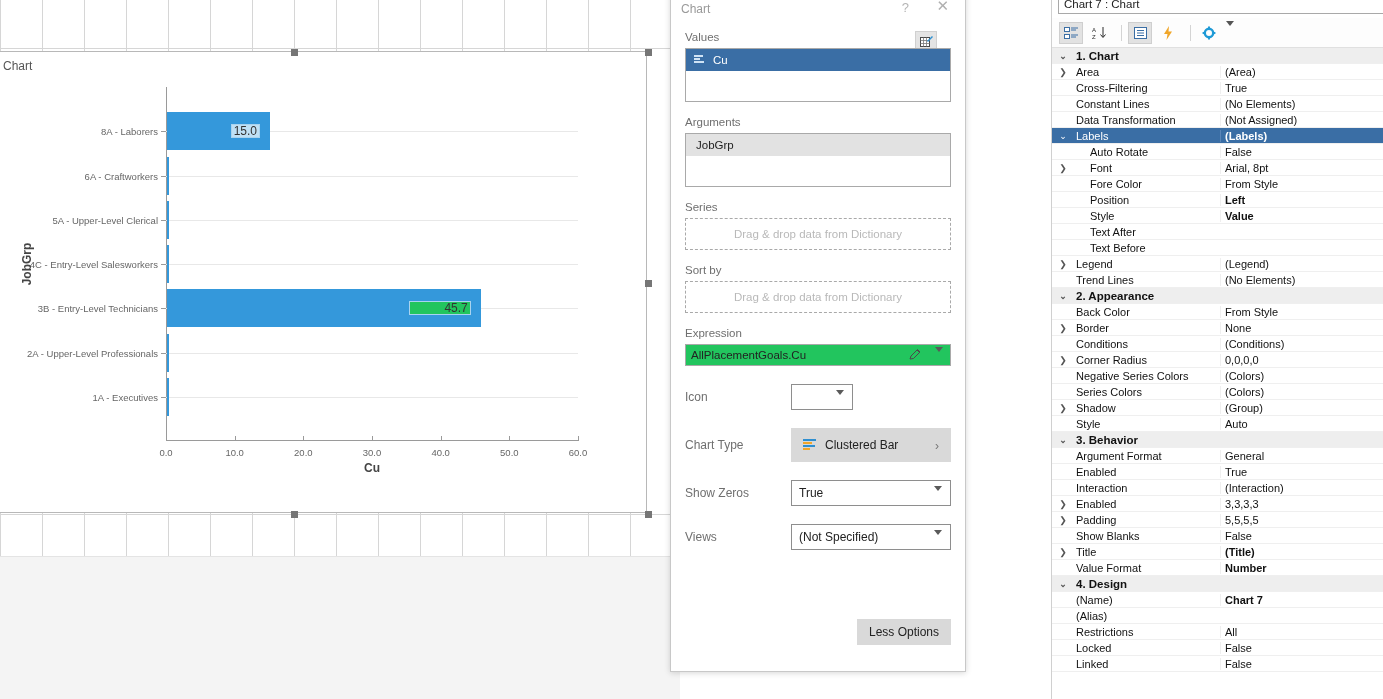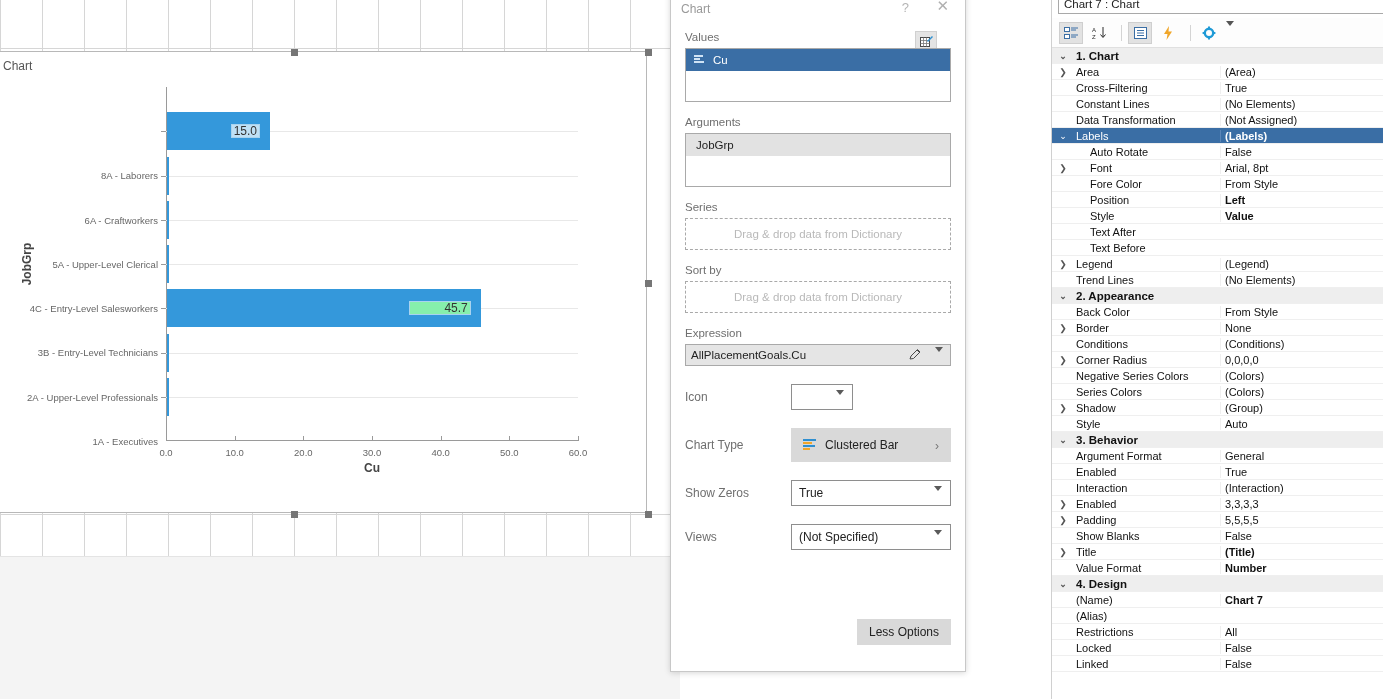--- a/index.html
+++ b/index.html
@@ -58,21 +58,20 @@
   }
   .cat-tick {
     position: absolute; left: -5px; width: 5px; height: 1px; background: #9a9a9a;
   }
   .cat-label {
     position: absolute; right: 100%; margin-right: 8px;
     transform: translateY(-50%);
     white-space: nowrap;
     font-size: 9.5px; color: #666;
     text-align: center;
-    margin-top: 44px;
   }
   .bar {
     position: absolute; background: #3498db; height: 38px;
     transform: translateY(-50%);
     display: flex; align-items: center; justify-content: flex-end;
   }
   .bar-stub {
     position: absolute; background: #3498db; height: 38px; width: 2px;
     transform: translateY(-50%);
   }
@@ -144,21 +143,21 @@
     border: 1px dashed #a9a9a9; background: #fff; height: 32px;
     display: flex; align-items: center; justify-content: center;
     font-size: 11.5px; color: #b9b9b9;
   }
   .grid-btn {
     position: absolute; right: 14px; top: 0; width: 22px; height: 20px;
     background: #e4e4e4; border: 1px solid #d0d0d0; cursor: pointer;
     display: flex; align-items: center; justify-content: center;
   }
   .expr-box {
-    border: 1px solid #a9a9a9; background: #e5e5e5; height: 22px;
+    border: 1px solid #a9a9a9; background: #22c55e; height: 22px;
     display: flex; align-items: center; position: relative;
     font-size: 11.5px; padding-left: 5px; color: #222;
   }
   .expr-pencil { position: absolute; right: 28px; top: 3px; }
   .expr-caret { position: absolute; right: 7px; top: 7px; }
   .caret {
     width: 0; height: 0; border-left: 4px solid transparent;
     border-right: 4px solid transparent; border-top: 5px solid #5a5a5a;
   }
   .frow {
@@ -304,21 +303,21 @@
             <div class="cat-label" style="top: 132.75px;">5A - Upper-Level Clerical</div>
             <div class="bar-stub" style="left: 1px; top: 132.75px; background: rgb(52, 152, 219);"></div>
             <div class="cat-gridline" style="top: 177px;"></div>
             <div class="cat-tick" style="top: 177px;"></div>
             <div class="cat-label" style="top: 177px;">4C - Entry-Level Salesworkers</div>
             <div class="bar-stub" style="left: 1px; top: 177px; background: rgb(52, 152, 219);"></div>
             <div class="cat-gridline" style="top: 221.25px;"></div>
             <div class="cat-tick" style="top: 221.25px;"></div>
             <div class="cat-label" style="top: 221.25px;">3B - Entry-Level Technicians</div>
             <div class="bar" style="left: 1px; top: 221.25px; width: 313.807px; background: rgb(52, 152, 219);">
-              <span class="bar-value" style="background: #86efac; padding-left: 34px;">45.7</span>
+              <span class="bar-value" style="background: #22c55e; padding-left: 34px;">45.7</span>
             </div>
             <div class="cat-gridline" style="top: 265.5px;"></div>
             <div class="cat-tick" style="top: 265.5px;"></div>
             <div class="cat-label" style="top: 265.5px;">2A - Upper-Level Professionals</div>
             <div class="bar-stub" style="left: 1px; top: 265.5px; background: rgb(52, 152, 219);"></div>
             <div class="cat-gridline" style="top: 309.75px;"></div>
             <div class="cat-tick" style="top: 309.75px;"></div>
             <div class="cat-label" style="top: 309.75px;">1A - Executives</div>
             <div class="bar-stub" style="left: 1px; top: 309.75px; background: rgb(52, 152, 219);"></div>
           </div>

